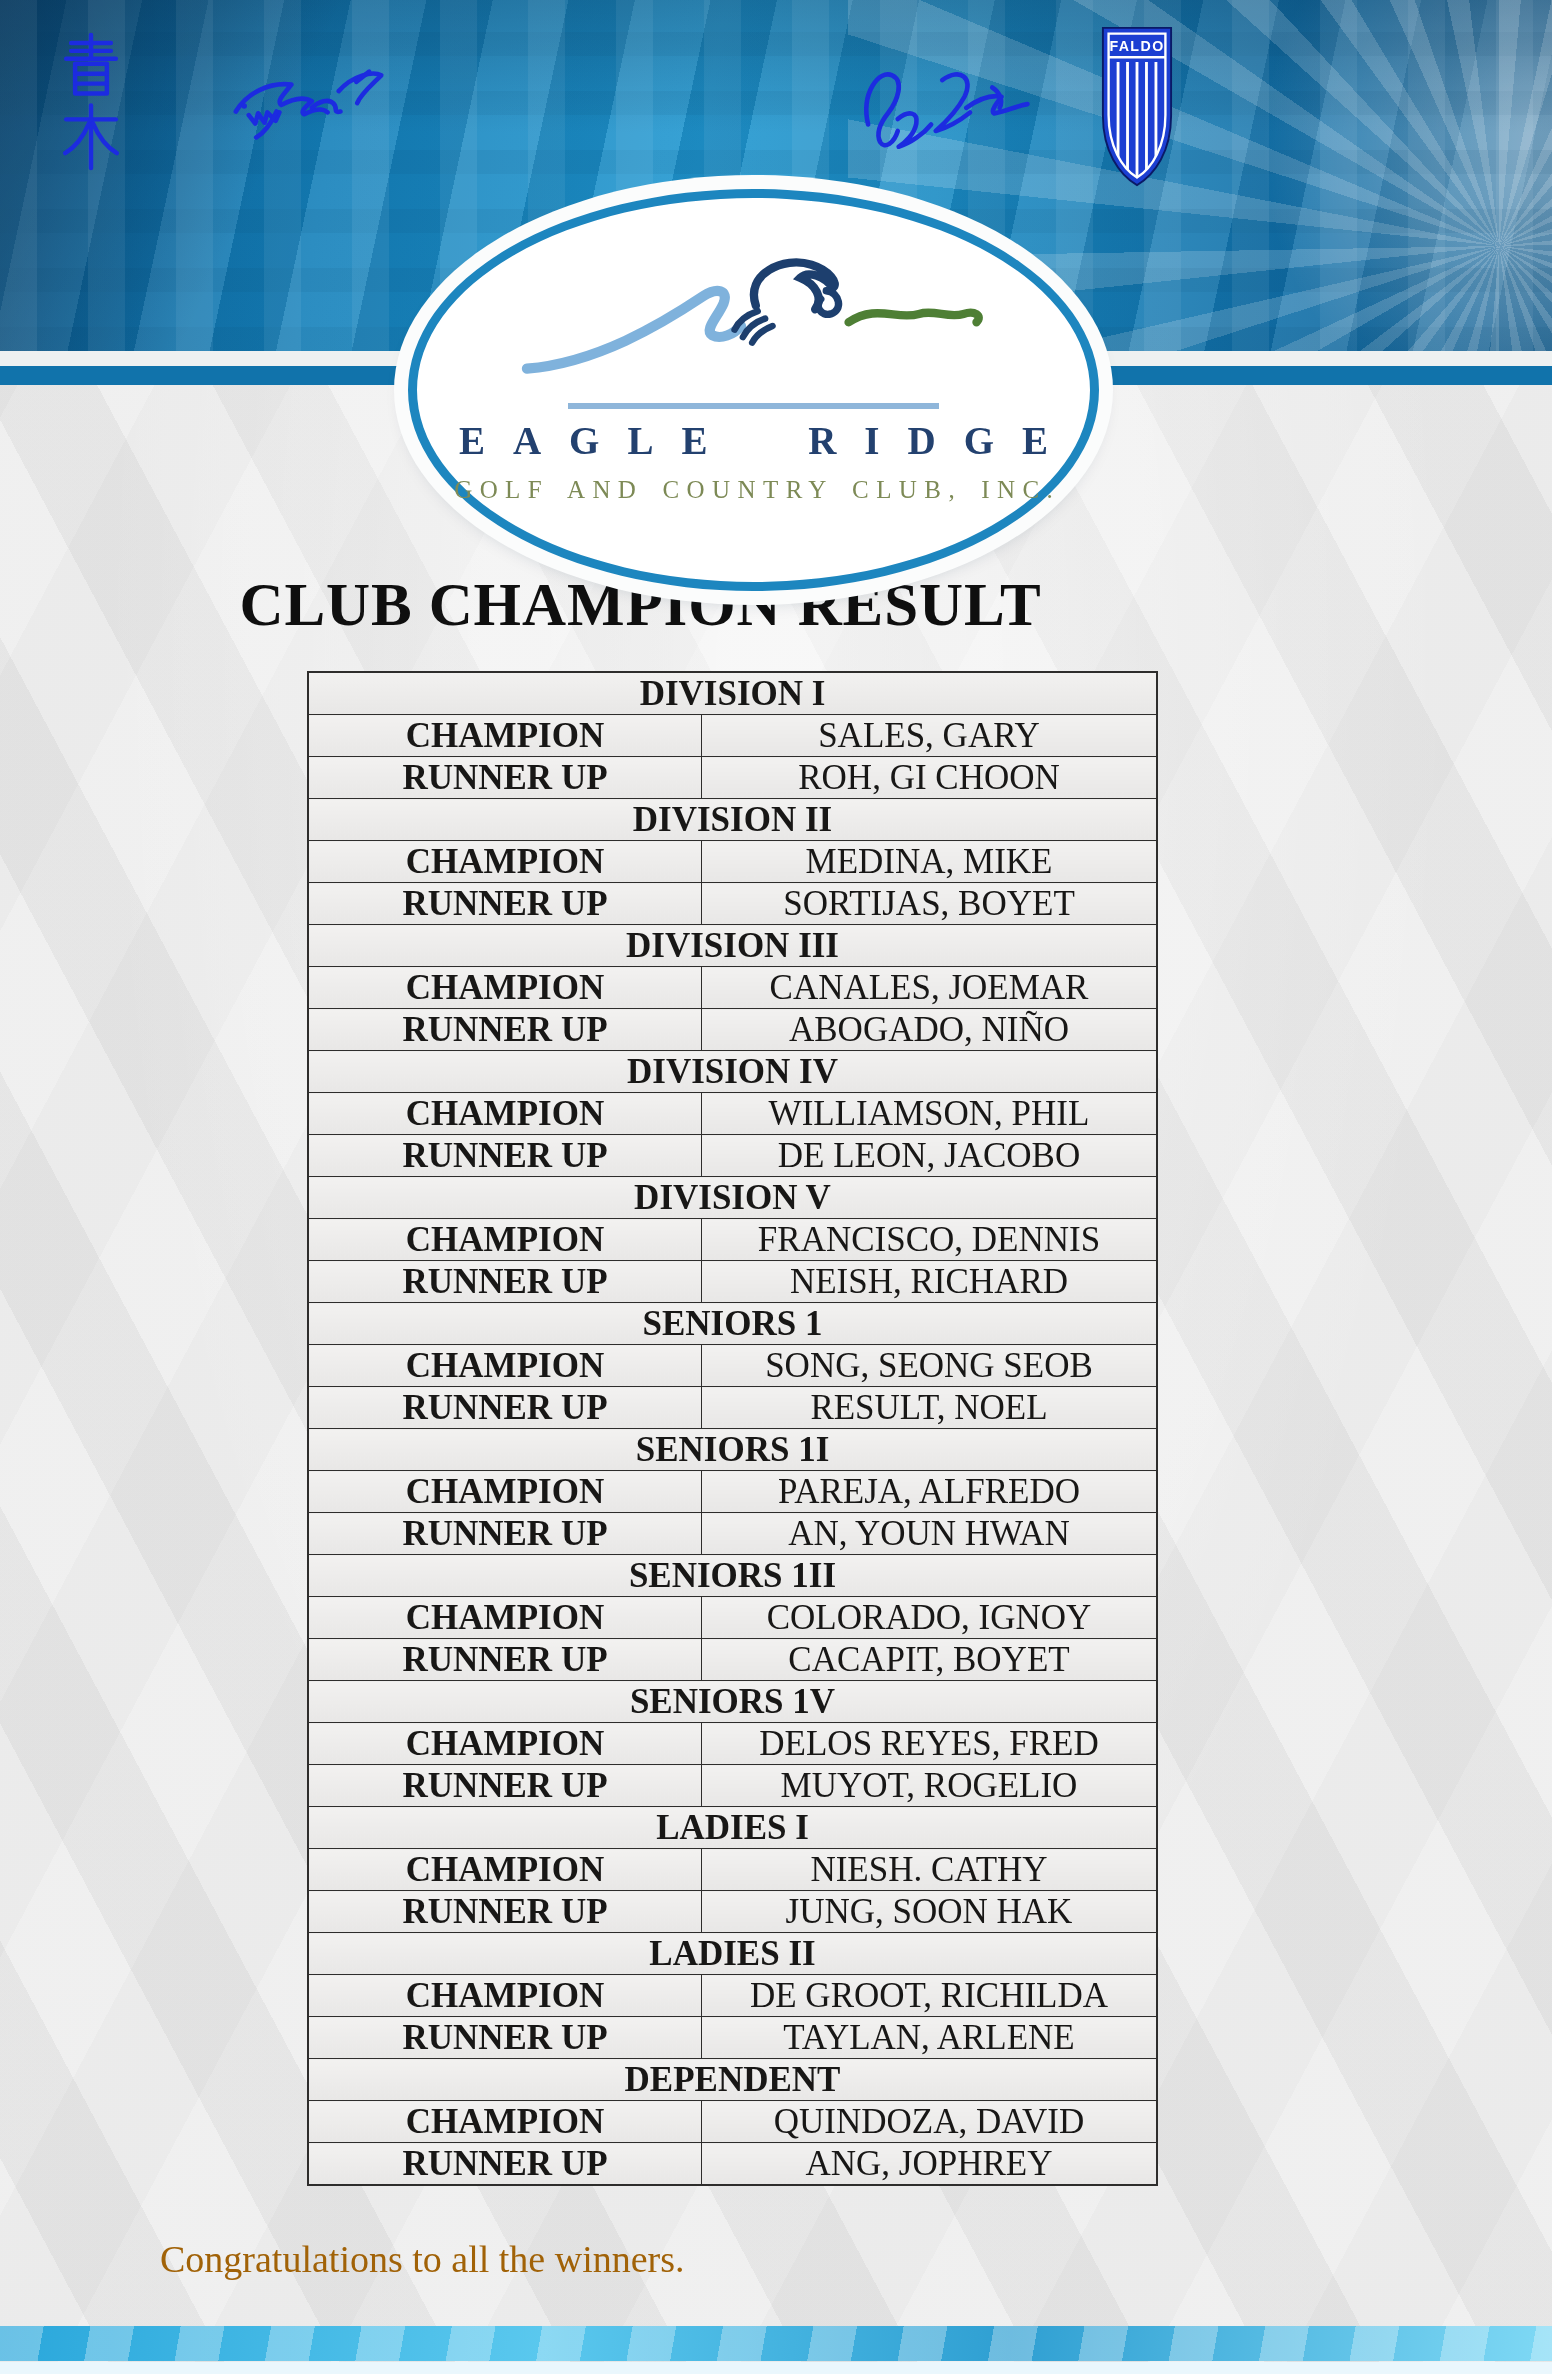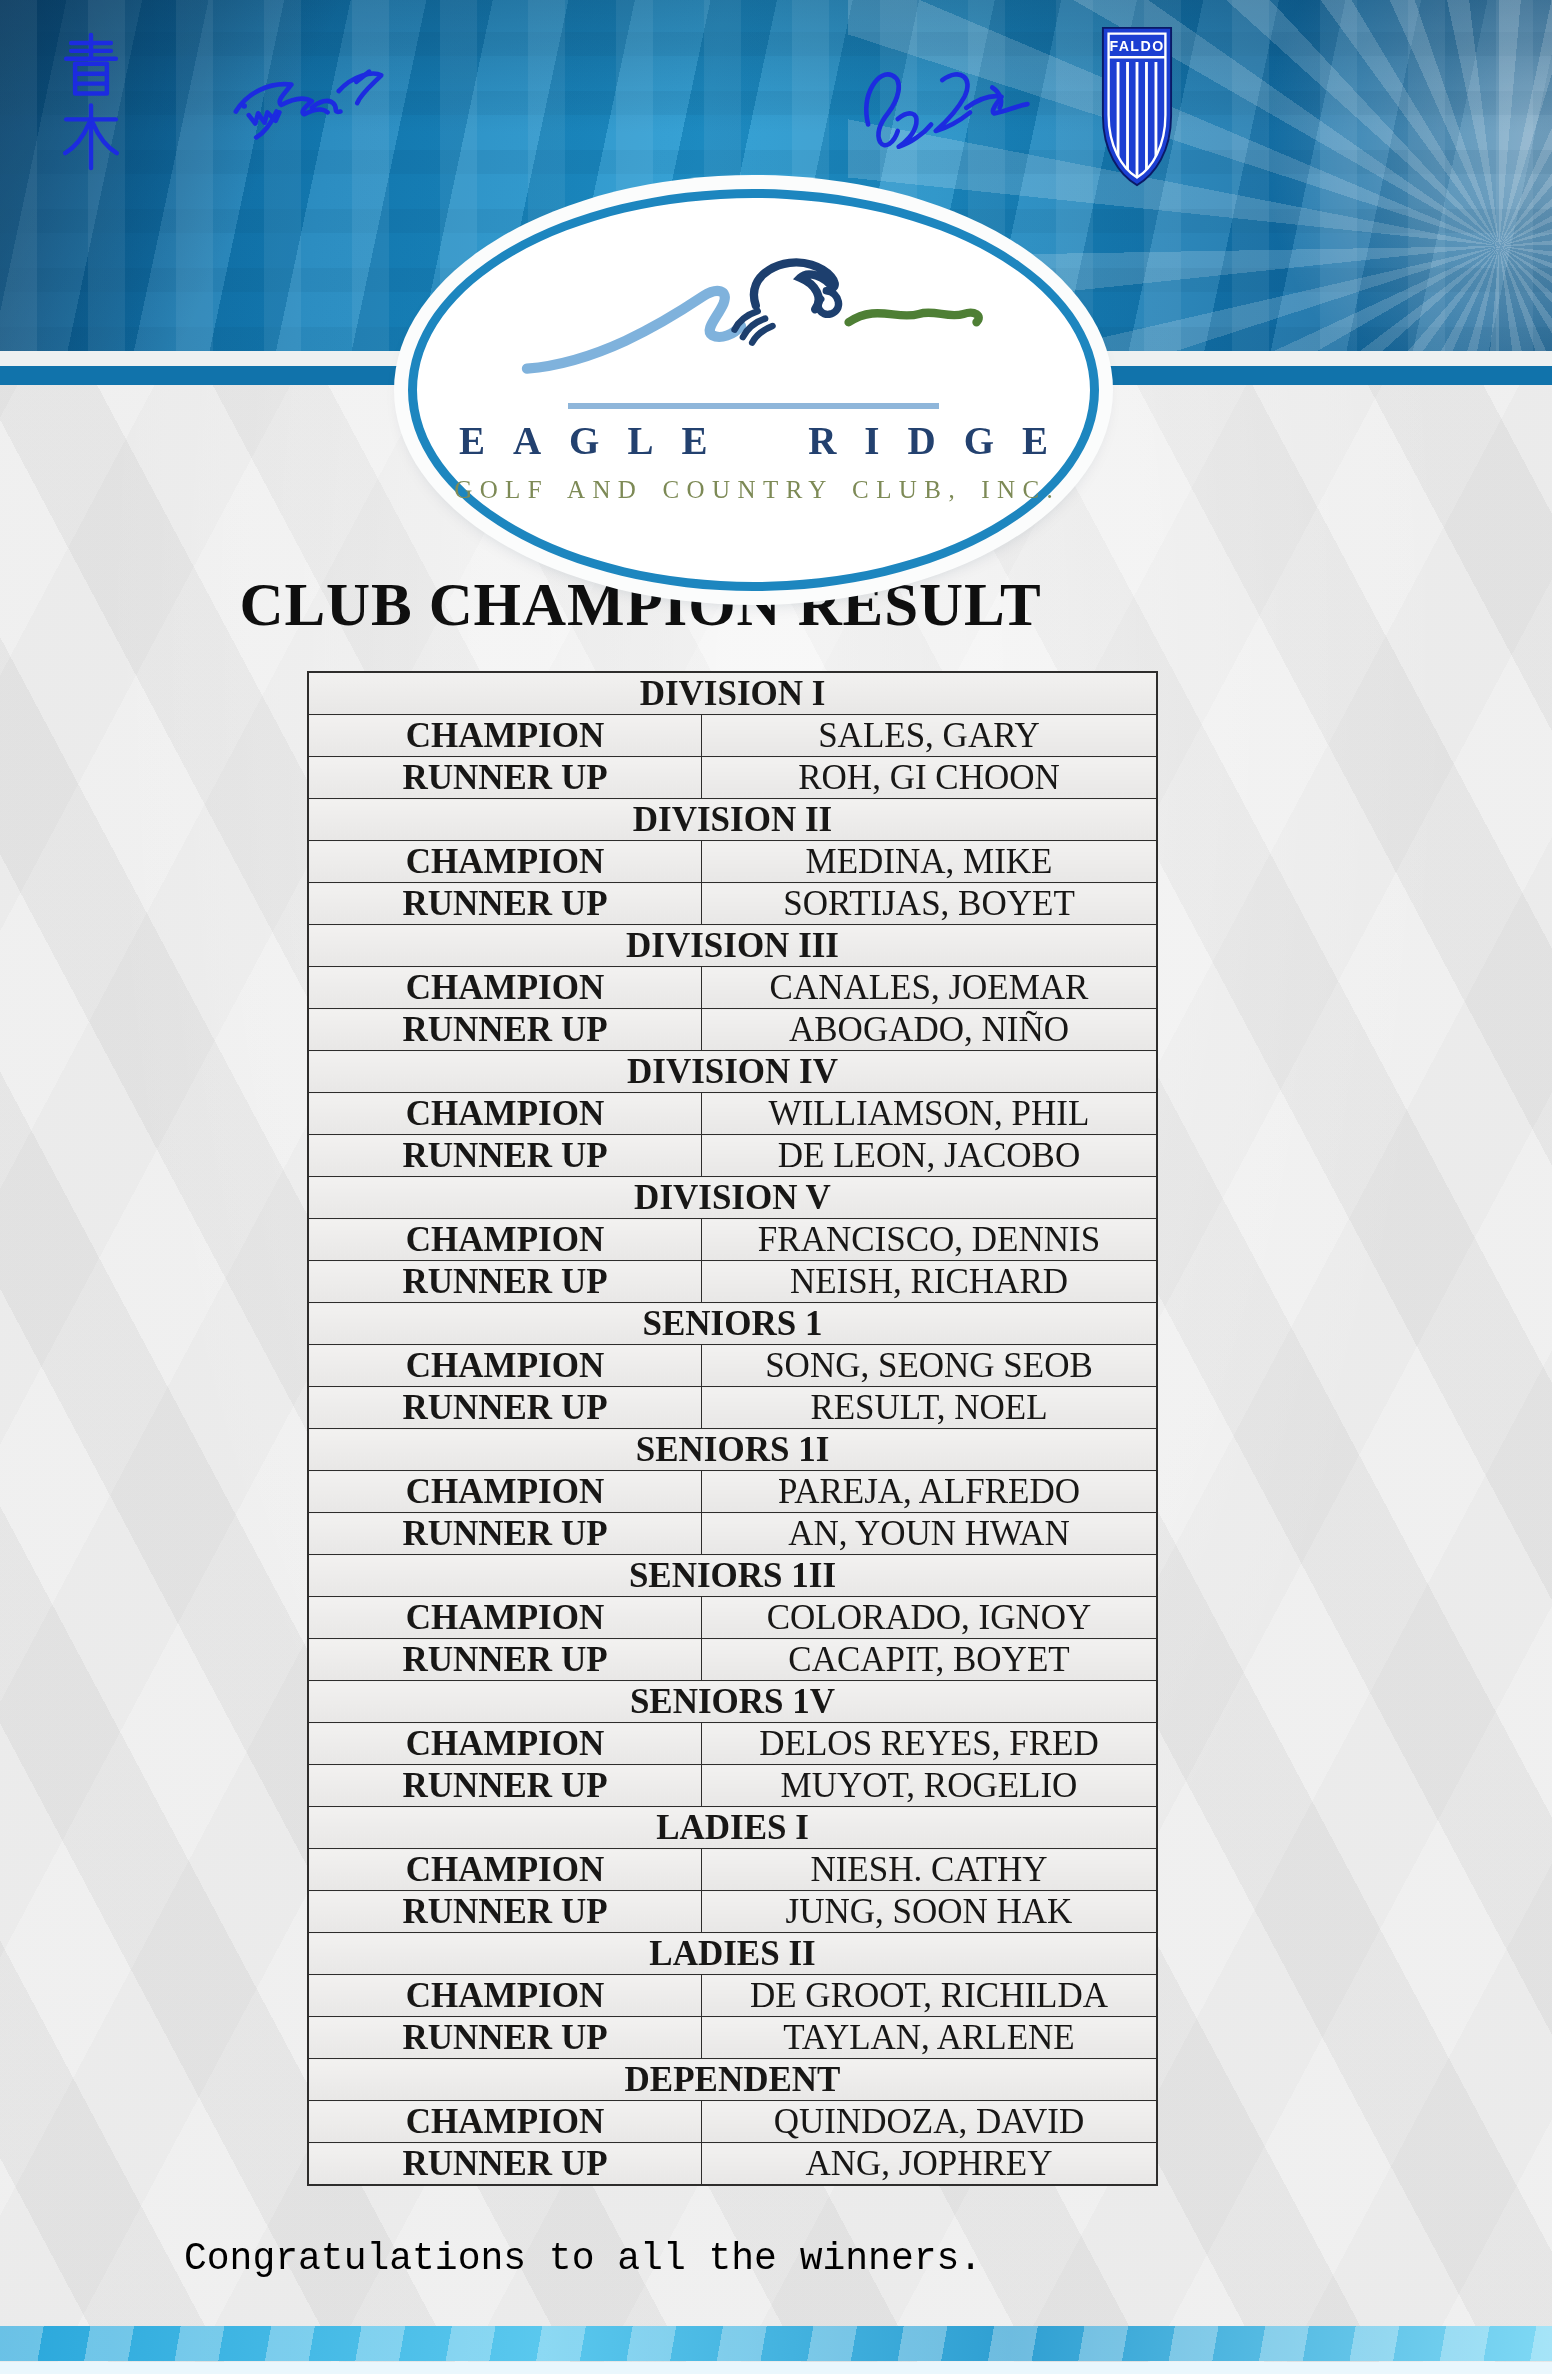--- a/index.html
+++ b/index.html
@@ -88,22 +88,22 @@
     border:1.9px solid #2e2d2c; height:41px; padding:0;
     text-align:center; vertical-align:middle;
     font-size:35px; line-height:1; color:#181716;
     background:linear-gradient(180deg, #f2f1f0, #e8e7e6);
   }
   table.results td.sec { font-weight:700; }
   table.results td.lbl { font-weight:700; width:392px; }
 
   
   .footer-note {
-    position:absolute; left:184px; top:2237px;
-    font-family:Liberation Mono, monospace; font-size:38px; color:#000000;
+    position:absolute; left:160px; top:2237px;
+    font-family:Liberation Serif, serif; font-size:38px; color:#a16207;
   }
 
   svg .ink { stroke:#1c2be0; fill:none; stroke-linecap:round; stroke-linejoin:round; }
 </style>
 </head>
 <body>
 
 <div class="page-bg"></div>
 
 <div class="header-band">

